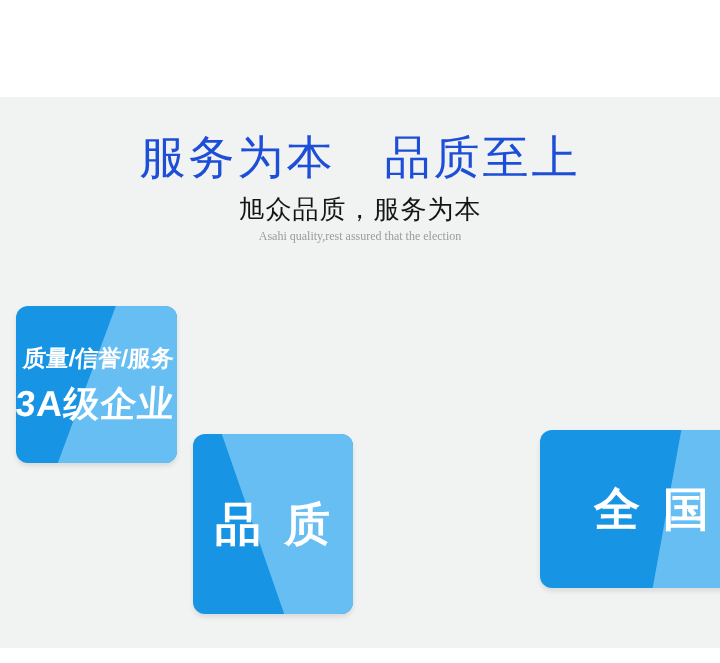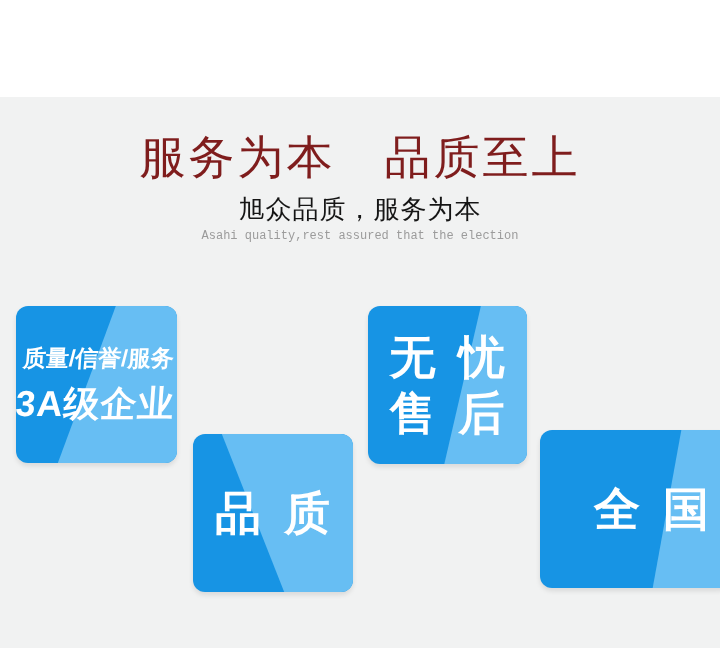--- a/index.html
+++ b/index.html
@@ -19,40 +19,40 @@
   }
   .main-title {
     position: absolute;
     left: 0; top: 128px;
     width: 720px;
     text-align: center;
     font-size: 46px;
     line-height: 58px;
     font-weight: 200;
     letter-spacing: 3px;
-    color: #7f1d1d;
+    color: #1d4ed8;
     white-space: pre;
   }
   .sub-title {
     position: absolute;
     left: 0; top: 193px;
     width: 720px;
     text-align: center;
     font-family: "Liberation Serif", serif;
     font-size: 26px;
     line-height: 34px;
     letter-spacing: 1px;
     color: #151515;
   }
   .sub-title-en {
     position: absolute;
     left: 0; top: 229px;
     width: 720px;
     text-align: center;
-    font-family: Liberation Mono, monospace;
+    font-family: Liberation Serif, serif;
     font-size: 12px;
     line-height: 15px;
     color: #9b9b9b;
   }
   .badge {
     position: absolute;
     border-radius: 12px;
     background: #1794e4;
     overflow: hidden;
     box-shadow: 0 3px 5px rgba(0,0,0,0.10);
@@ -73,21 +73,21 @@
     text-align: center;
     font-weight: bold;
   }
   
   .badge-1 { left: 16px; top: 306px; width: 161px; height: 157px; }
   .badge-1::before { clip-path: polygon(62% 0, 100% 0, 100% 100%, 26% 100%); }
   .badge-1 .badge-content { transform: skewX(-4deg); }
   .badge-1 .badge-line-small { font-size: 23px; line-height: 26px; letter-spacing: 0px; }
   .badge-1 .badge-line-large { font-size: 36px; line-height: 40px; margin-top: 13px; letter-spacing: 1px; }
   
-  .badge-2 { left: 193px; top: 434px; width: 160px; height: 158px; }
+  .badge-2 { left: 193px; top: 434px; width: 160px; height: 180px; }
   .badge-2::before { clip-path: polygon(18% 0, 100% 0, 100% 100%, 57% 100%); }
   
   .badge-3 { left: 368px; top: 306px; width: 159px; height: 158px; }
   .badge-3::before { clip-path: polygon(71% 0, 100% 0, 100% 100%, 48% 100%); }
   
   .badge-4 { left: 540px; top: 430px; width: 158px; height: 158px; padding-left: 33px; }
   .badge-4::before { clip-path: polygon(74% 0, 100% 0, 100% 100%, 59% 100%); }
   .badge-line-big {
     font-size: 46px;
     line-height: 56px;
@@ -115,26 +115,20 @@
       <div class="badge-line-large">3A级企业</div>
     </div>
   </div>
 
   <div class="badge badge-2">
     <div class="badge-content">
       <div class="badge-line-big">品 质</div>
     </div>
   </div>
 
-  <div class="badge badge-3">
-    <div class="badge-content">
-      <div class="badge-line-big">无 忧</div>
-      <div class="badge-line-big">售 后</div>
-    </div>
-  </div>
 
   <div class="badge badge-4">
     <div class="badge-content">
       <div class="badge-line-big">全 国</div>
     </div>
   </div>
 
 </div>
 
 </body></html>

